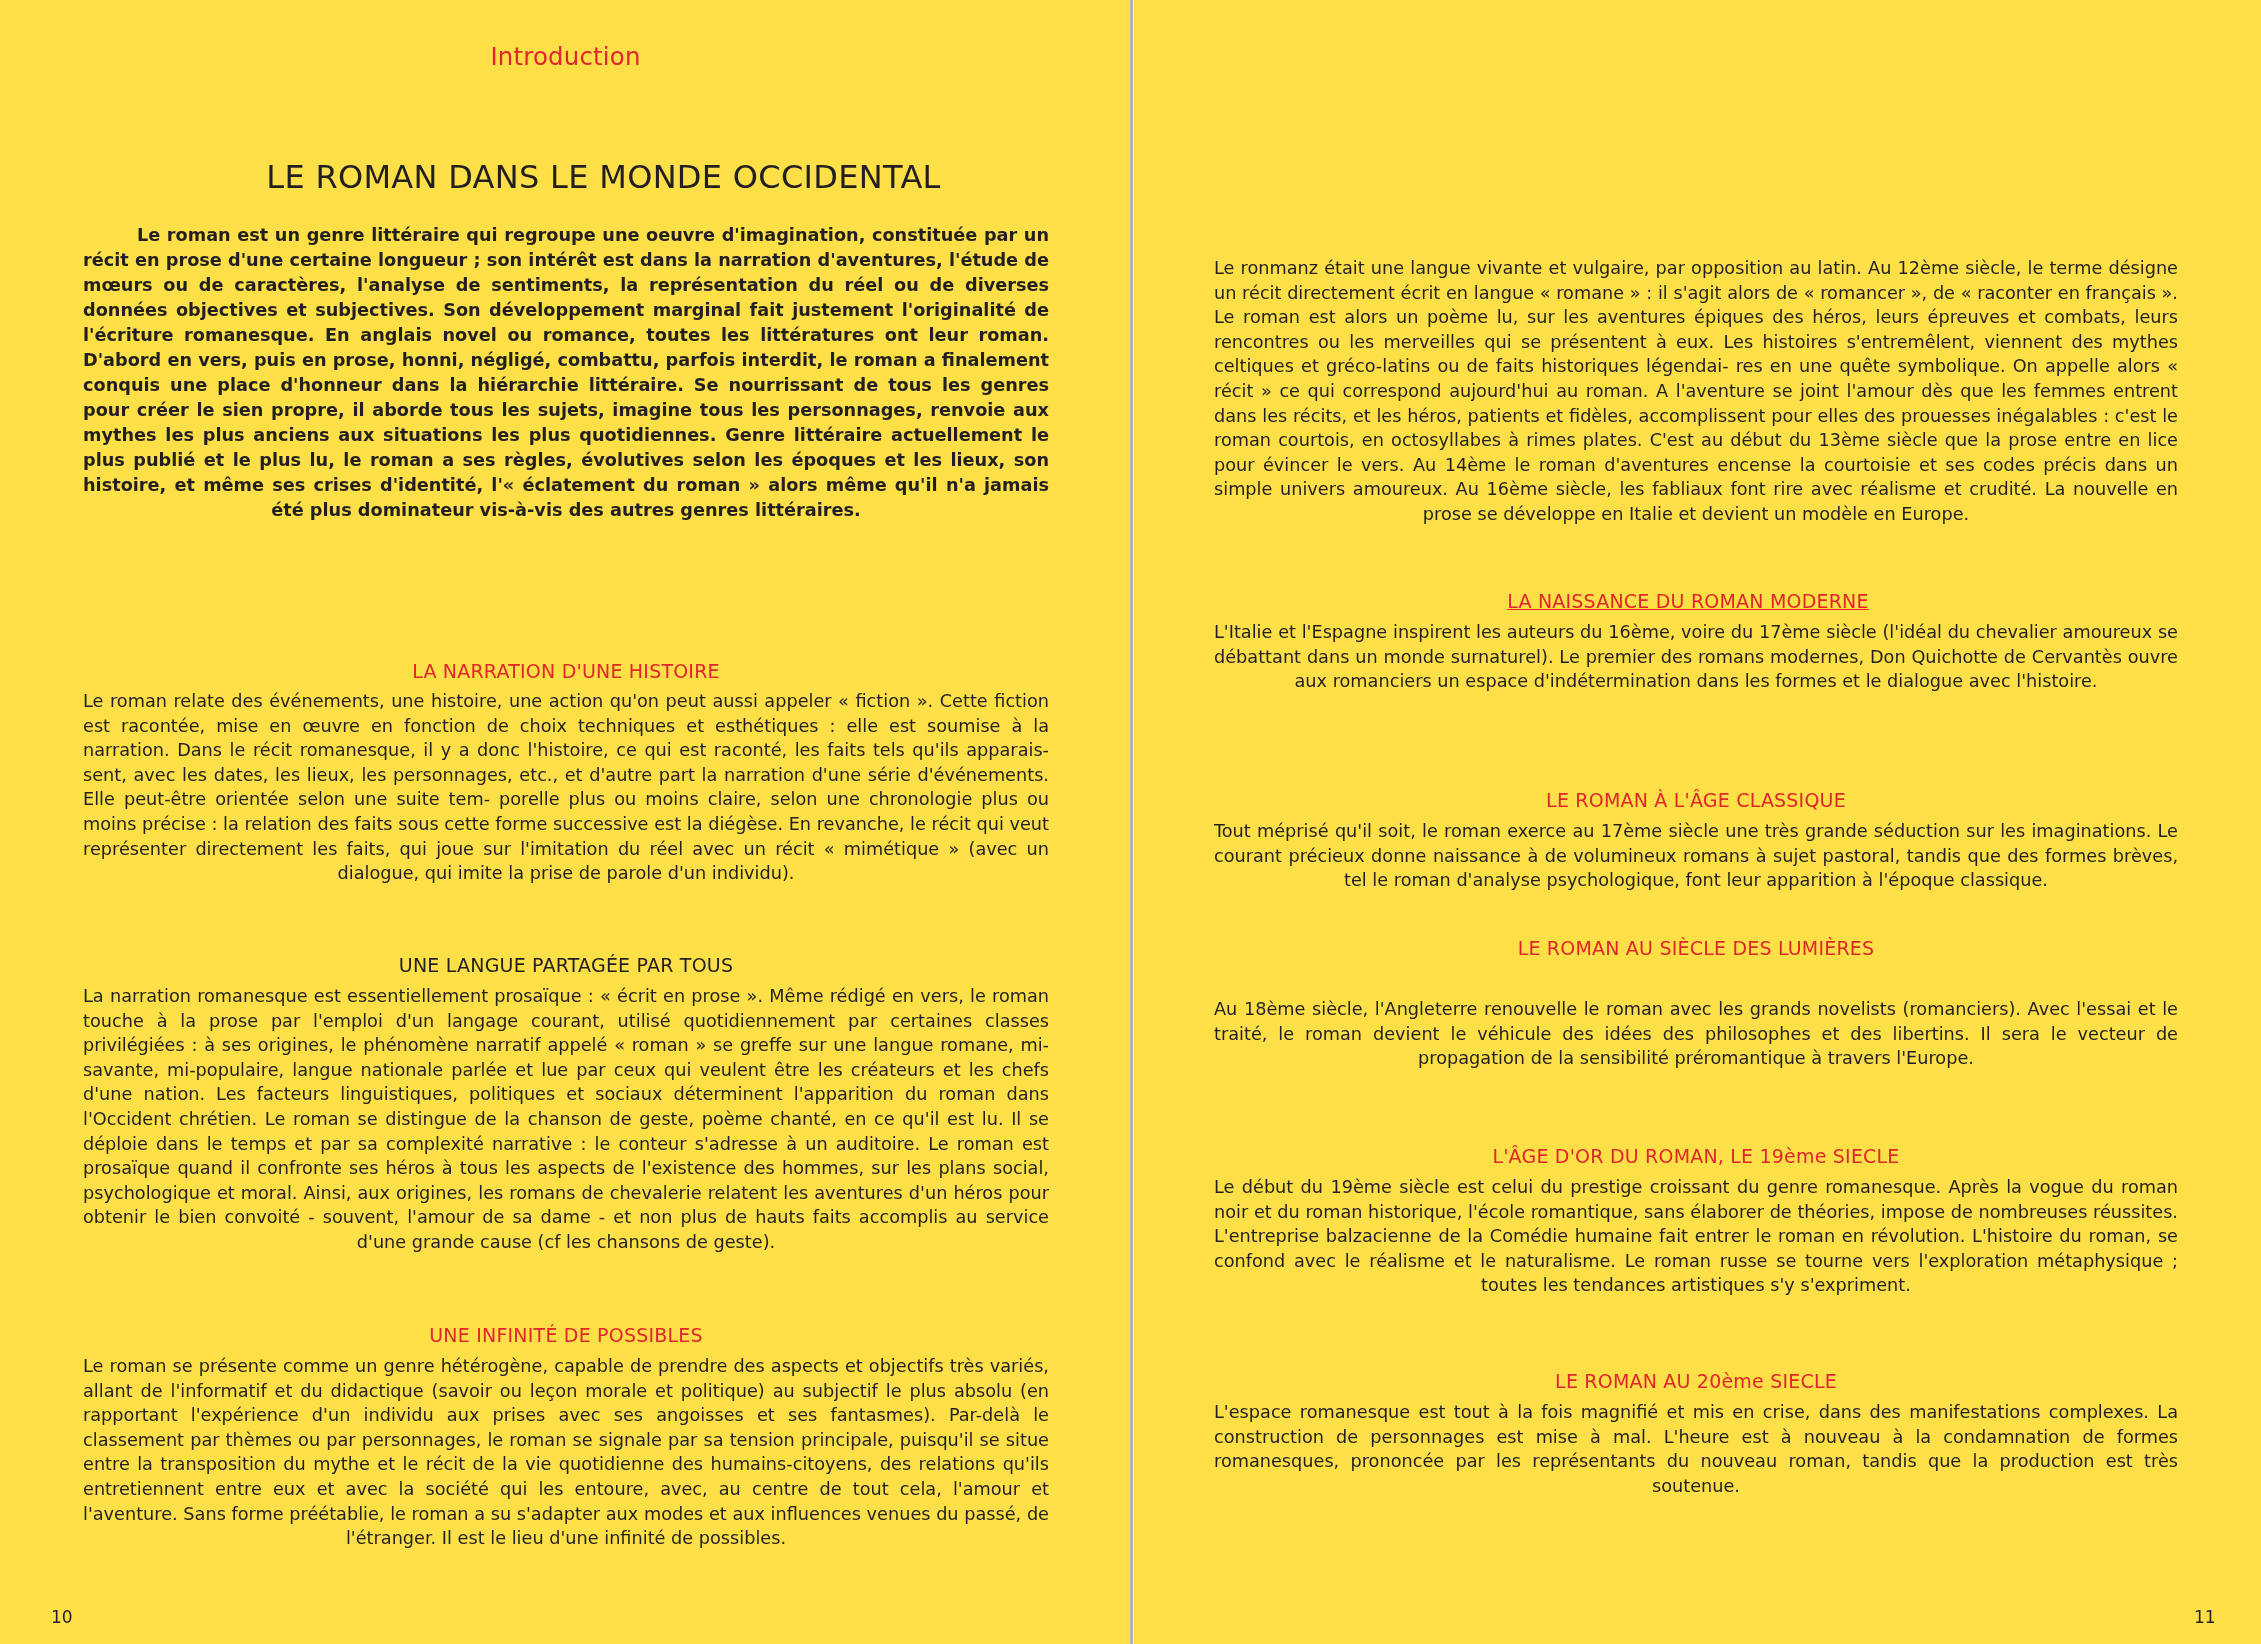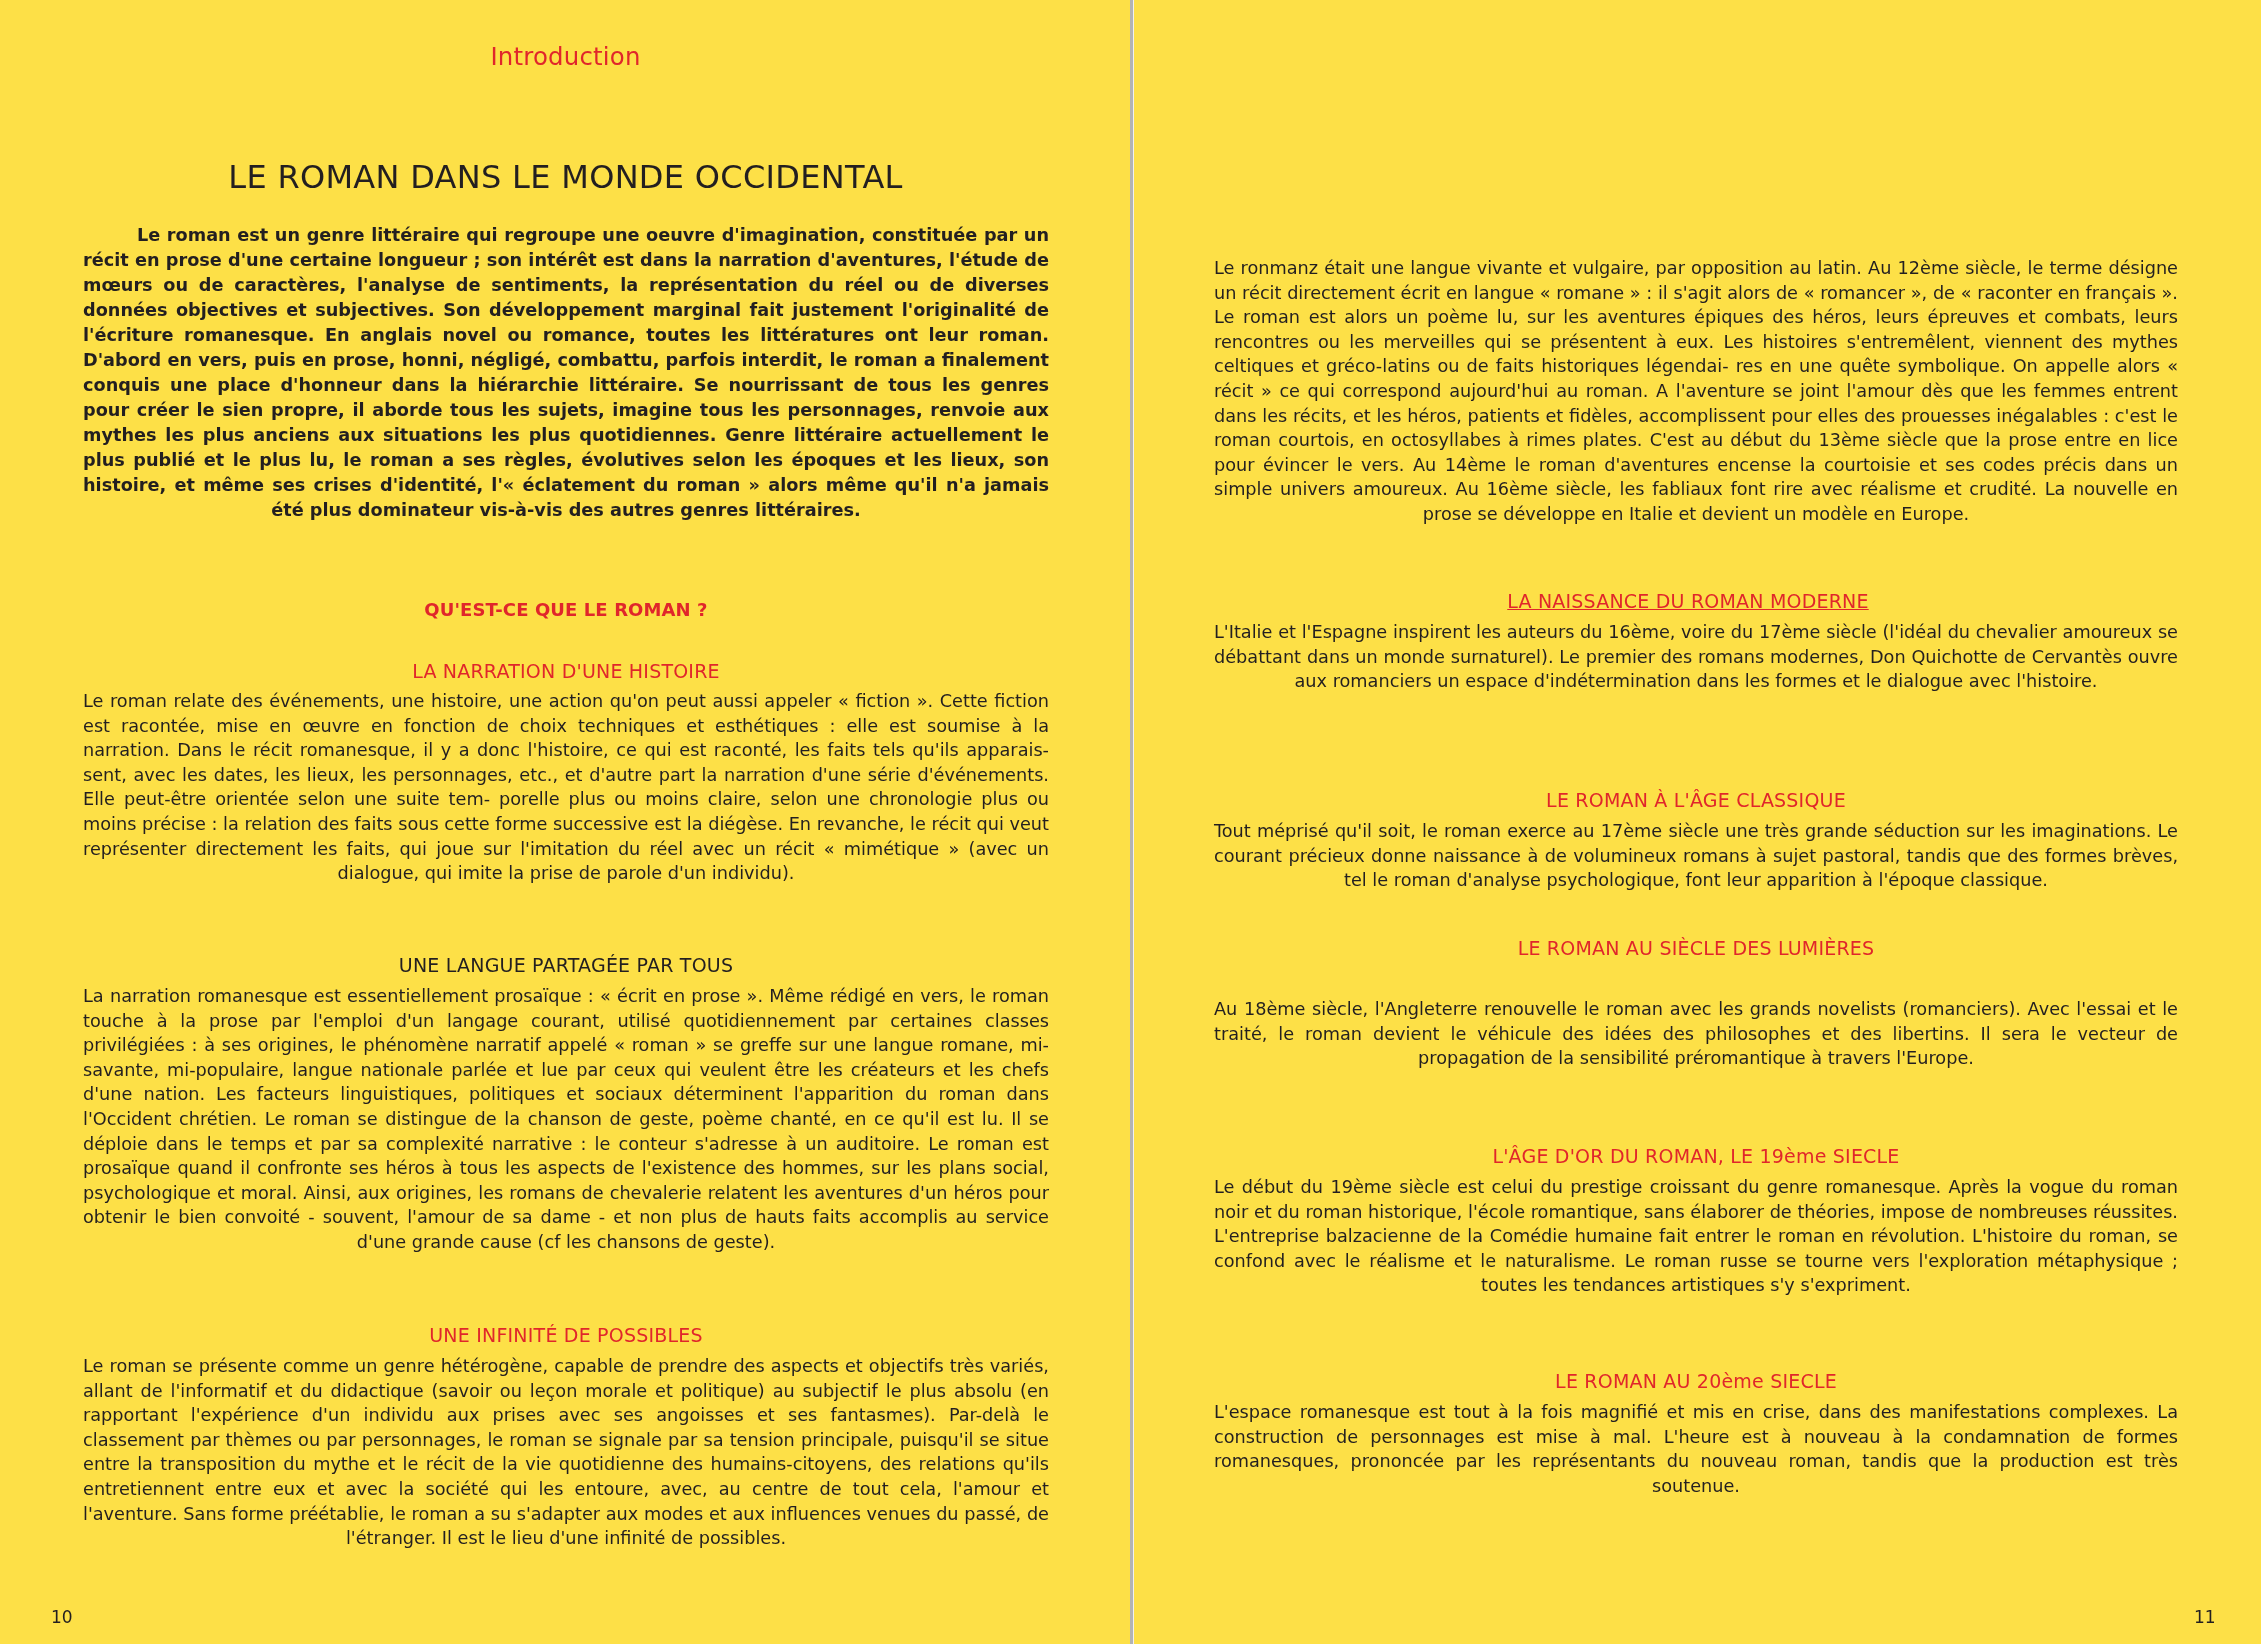--- a/index.html
+++ b/index.html
@@ -7,42 +7,41 @@
          font-family: "DejaVu Sans", sans-serif; color: #231f20; }
   .page { position: absolute; top: 0; height: 1645px; background: #fde047; }
   .page-left { left: 0; width: 1131px; }
   .page-right { left: 1134px; width: 1127px; }
   .gutter { position: absolute; left: 1130px; top: 0; width: 2.7px; height: 1645px; background: #b3b3b3; }
   .gutter-shadow { position: absolute; left: 1133px; top: 0; width: 3.6px; height: 1645px;
                    background: linear-gradient(to right, #eeeeee, #ffffff); }
   .abs { position: absolute; }
   .center { text-align: center; }
   .running-head { font-size: 24.4px; color: #e0262b; letter-spacing: 0.2px; }
-  .main-title { font-size: 32px; color: #231f20; letter-spacing: 0.3px; font-weight: 400; }
+  .main-title { font-size: 32px; color: #231f20; letter-spacing: 0.3px; font-weight: 400; padding-left: 38px; }
   .intro { font-weight: 700; font-size: 17.7px; line-height: 25px; text-align: justify;
            text-align-last: center; }
   .intro .indent { display: inline-block; width: 54px; }
   .section-title { font-weight: 700; color: #e0262b; font-size: 18px; letter-spacing: 0.1px; }
   .sub-title { color: #e0262b; font-size: 19px; letter-spacing: 0.2px; }
   .sub-title.dark { color: #231f20; }
   .body-text { font-size: 17.7px; line-height: 24.6px; text-align: justify; text-align-last: center; }
   .page-num { font-size: 17px; color: #231f20; }
 </style>
 </head>
 <body>
 
 <div class="page page-left">
   <div class="abs center running-head" style="left:0;width:1131px;top:42px;">Introduction</div>
   <div class="abs center main-title" style="left:0;width:1131px;top:158px;">LE ROMAN DANS LE MONDE OCCIDENTAL</div>
 
   <div class="abs intro" style="left:83px;width:966px;top:223px;">
     <span class="indent"></span><span>Le roman est un genre littéraire qui regroupe une oeuvre d'imagination, constituée par un récit en prose d'une certaine longueur ; son intérêt est dans la narration d'aventures, l'étude de mœurs ou de caractères, l'analyse de sentiments, la représentation du réel ou de diverses données objectives et subjectives. Son développement marginal fait justement l'originalité de l'écriture romanesque. En anglais novel ou romance, toutes les littératures ont leur roman. D'abord en vers, puis en prose, honni, négligé, combattu, parfois interdit, le roman a finalement conquis une place d'honneur dans la hiérarchie littéraire. Se nourrissant de tous les genres pour créer le sien propre, il aborde tous les sujets, imagine tous les personnages, renvoie aux mythes les plus anciens aux situations les plus quotidiennes. Genre littéraire actuellement le plus publié et le plus lu, le roman a ses règles, évolutives selon les époques et les lieux, son histoire, et même ses crises d'identité, l'« éclatement du roman » alors même qu'il n'a jamais été plus dominateur vis-à-vis des autres genres littéraires.</span>
   </div>
 
-  <div class="abs center section-title" style="left:83px;width:966px;top:599px;">QU'EST-CE QUE LE ROMAN ?</div>
 
   <div class="abs center sub-title" style="left:83px;width:966px;top:660px;">LA NARRATION D'UNE HISTOIRE</div>
   <div class="abs body-text" style="left:83px;width:966px;top:689px;">Le roman relate des événements, une histoire, une action qu'on peut aussi appeler « fiction ». Cette fiction est racontée, mise en œuvre en fonction de choix techniques et esthétiques : elle est soumise à la narration. Dans le récit romanesque, il y a donc l'histoire, ce qui est raconté, les faits tels qu'ils apparais- sent, avec les dates, les lieux, les personnages, etc., et d'autre part la narration d'une série d'événements. Elle peut-être orientée selon une suite tem- porelle plus ou moins claire, selon une chronologie plus ou moins précise : la relation des faits sous cette forme successive est la diégèse. En revanche, le récit qui veut représenter directement les faits, qui joue sur l'imitation du réel avec un récit « mimétique » (avec un dialogue, qui imite la prise de parole d'un individu).</div>
 
   <div class="abs center sub-title dark" style="left:83px;width:966px;top:954px;">UNE LANGUE PARTAGÉE PAR TOUS</div>
   <div class="abs body-text" style="left:83px;width:966px;top:984px;">La narration romanesque est essentiellement prosaïque : « écrit en prose ». Même rédigé en vers, le roman touche à la prose par l'emploi d'un langage courant, utilisé quotidiennement par certaines classes privilégiées : à ses origines, le phénomène narratif appelé « roman » se greffe sur une langue romane, mi-savante, mi-populaire, langue nationale parlée et lue par ceux qui veulent être les créateurs et les chefs d'une nation. Les facteurs linguistiques, politiques et sociaux déterminent l'apparition du roman dans l'Occident chrétien. Le roman se distingue de la chanson de geste, poème chanté, en ce qu'il est lu. Il se déploie dans le temps et par sa complexité narrative : le conteur s'adresse à un auditoire. Le roman est prosaïque quand il confronte ses héros à tous les aspects de l'existence des hommes, sur les plans social, psychologique et moral. Ainsi, aux origines, les romans de chevalerie relatent les aventures d'un héros pour obtenir le bien convoité - souvent, l'amour de sa dame - et non plus de hauts faits accomplis au service d'une grande cause (cf les chansons de geste).</div>
 
   <div class="abs center sub-title" style="left:83px;width:966px;top:1324px;">UNE INFINITÉ DE POSSIBLES</div>
   <div class="abs body-text" style="left:83px;width:966px;top:1354px;">Le roman se présente comme un genre hétérogène, capable de prendre des aspects et objectifs très variés, allant de l'informatif et du didactique (savoir ou leçon morale et politique) au subjectif le plus absolu (en rapportant l'expérience d'un individu aux prises avec ses angoisses et ses fantasmes). Par-delà le classement par thèmes ou par personnages, le roman se signale par sa tension principale, puisqu'il se situe entre la transposition du mythe et le récit de la vie quotidienne des humains-citoyens, des relations qu'ils entretiennent entre eux et avec la société qui les entoure, avec, au centre de tout cela, l'amour et l'aventure. Sans forme préétablie, le roman a su s'adapter aux modes et aux influences venues du passé, de l'étranger. Il est le lieu d'une infinité de possibles.</div>
 

